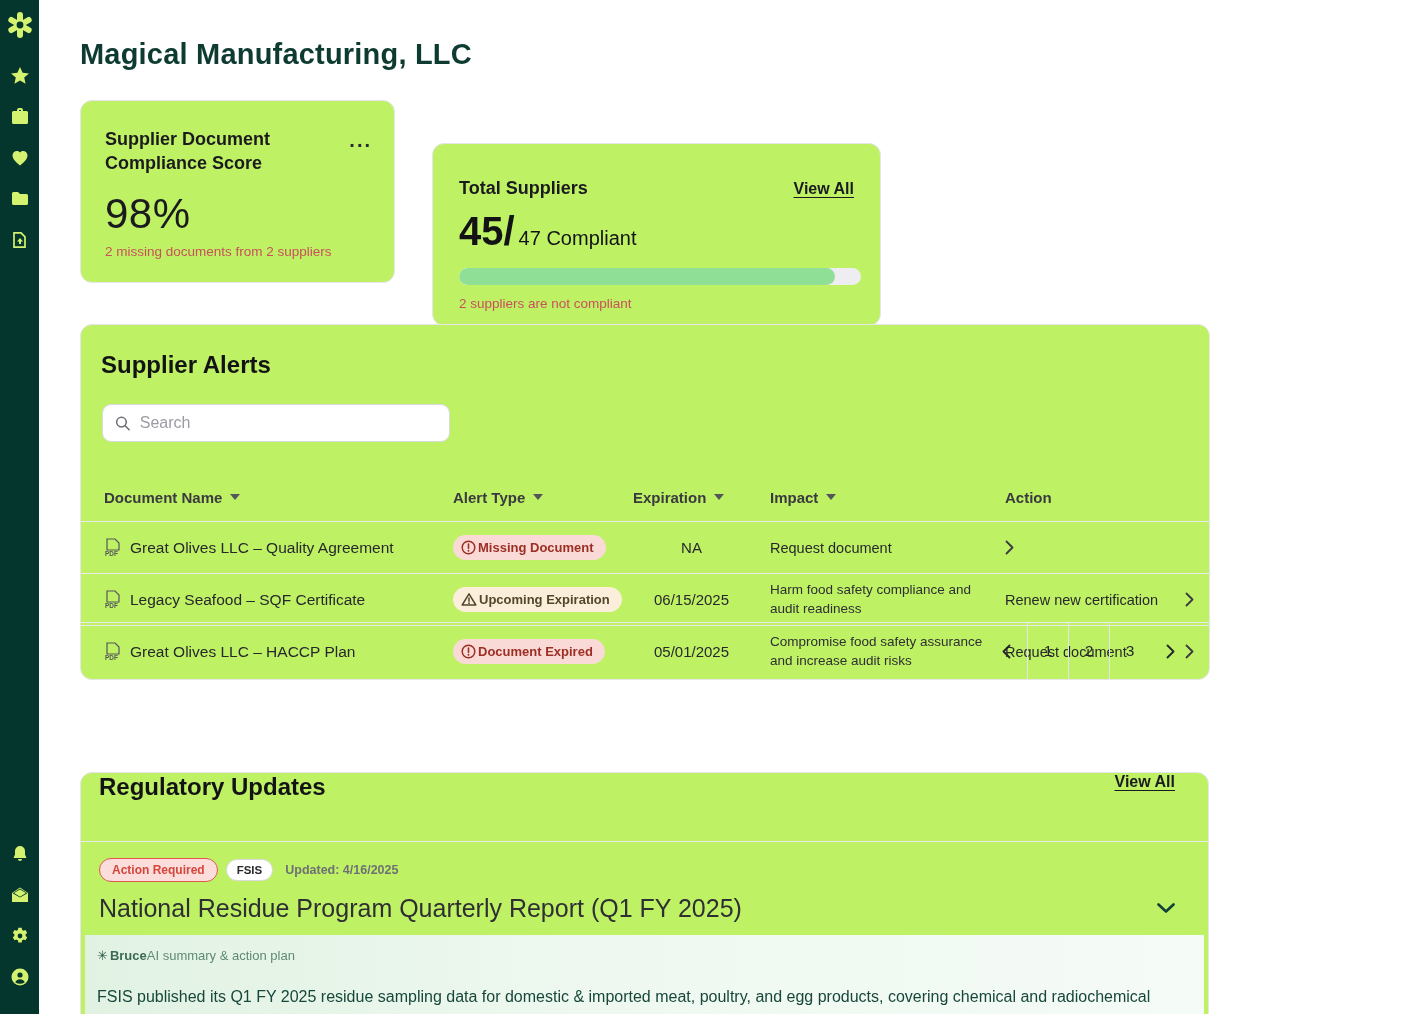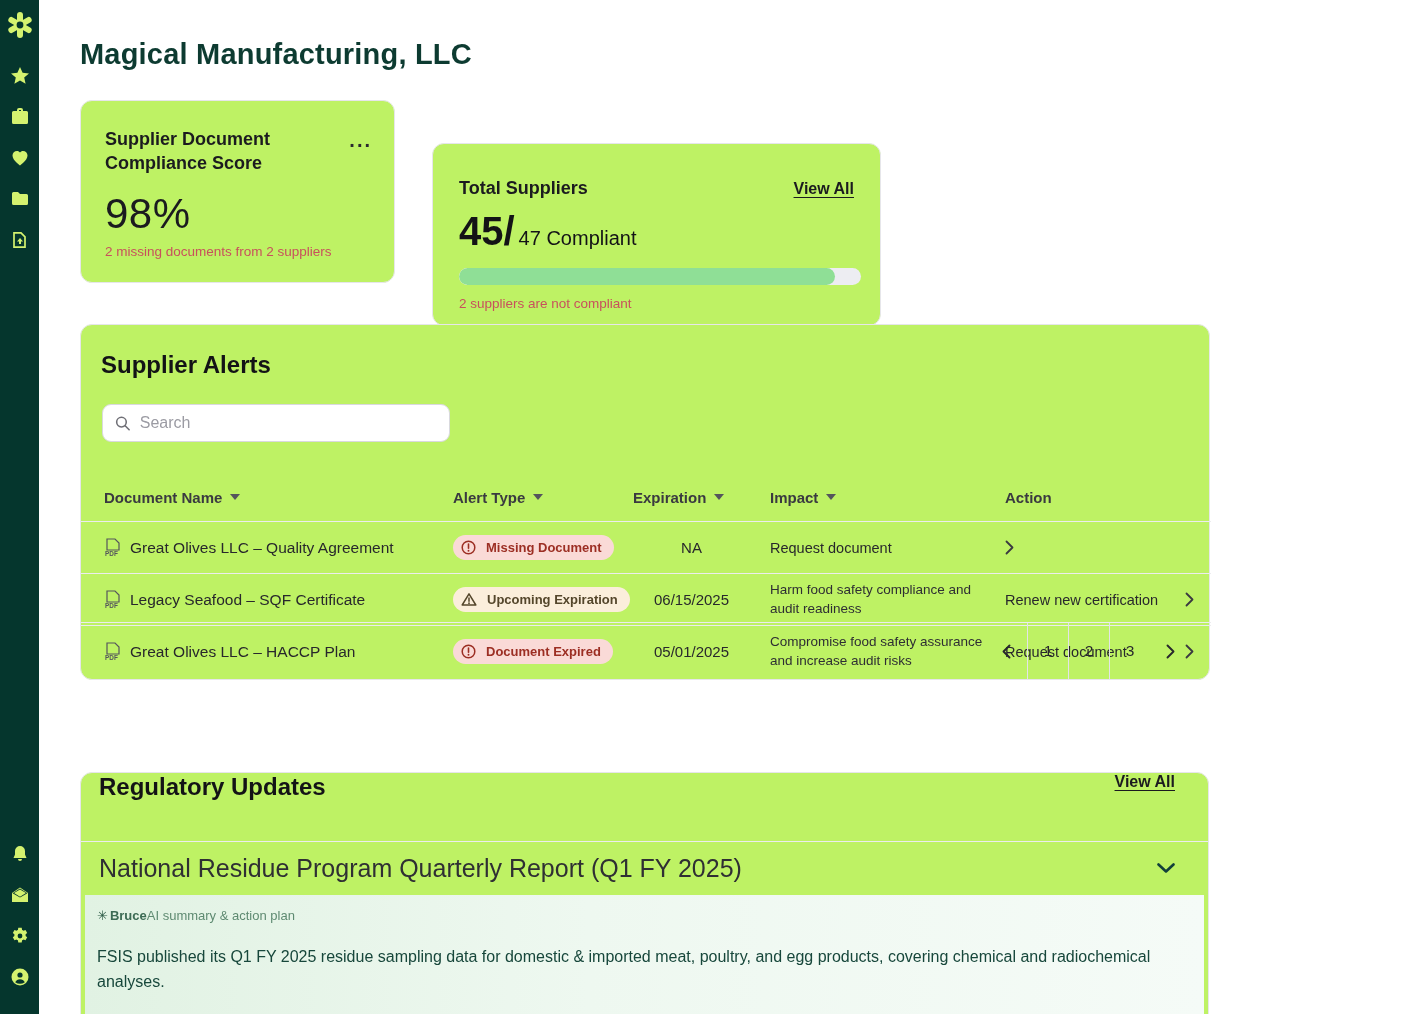--- a/index.html
+++ b/index.html
@@ -55,21 +55,21 @@
   .tbl-row { display:grid; grid-template-columns:349px 180px 137px 235px 180px 26px;
     padding-left:23px; align-items:center; }
   .tbl-head { height:48px; }
   .tbl-head .hcell { display:flex; align-items:center; gap:8px; font-size:15px; font-weight:700;
     color:#3A3A40; cursor:pointer; }
   .hcell.static { cursor:default; }
   .caret { width:0; height:0; border-left:5px solid transparent; border-right:5px solid transparent;
     border-top:6px solid #55555C; }
   .tbl-body .tbl-row { height:52px; border-top:1px solid #ECECEF; cursor:pointer; }
   .doc-cell { display:flex; align-items:flex-end; gap:9px; font-size:15.5px; color:#28282C; }
-  .badge { display:inline-flex; align-items:center; gap:10px; border-radius:999px;
+  .badge { display:inline-flex; align-items:center; gap:2px; border-radius:999px;
     padding:5px 12px 5px 8px; font-size:13px; font-weight:700; width:max-content; }
   .badge.error { background:#FADAD7; color:#9C2E23; }
   .badge.warning { background:#FBEEDB; color:#54462B; }
   .exp-cell { text-align:center; font-size:15px; color:#28282C; padding-right:20px; }
   .impact-cell { font-size:13.5px; color:#2E2E33; line-height:1.35; padding-right:18px; }
   .action-cell { font-size:14.5px; color:#28282C; }
   .row-chevron { display:flex; align-items:center; }
 
   .pagination-row { position:absolute; left:0; bottom:0; width:1130px; height:57px;
     border-top:1px solid #ECECEF; display:flex; justify-content:flex-end; align-items:stretch; padding-right:20px; }
@@ -332,20 +332,25 @@
     </span>
   </div>
 </section>
 
 <section class="card card-reg">
   <div class="reg-head">
     <h2 class="reg-title">Regulatory Updates</h2>
     <a class="view-all">View All</a>
   </div>
 
+  <div class="reg-meta">
+    <span class="pill-action">Action Required</span>
+    <span class="pill-src">FSIS</span>
+    <span class="updated">Updated: 4/16/2025</span>
+  </div>
 
   <div class="reg-item-title-row">
     <span class="reg-item-title">National Residue Program Quarterly Report (Q1 FY 2025)</span>
     <svg width="18" height="11" viewBox="0 0 18 11">
       <polyline points="1.5,1.5 9,8.5 16.5,1.5" fill="none" stroke="#12413A" stroke-width="2.6" stroke-linecap="round" stroke-linejoin="round"></polyline>
     </svg>
   </div>
 
   <div class="ai-box">
     <div class="ai-label">

